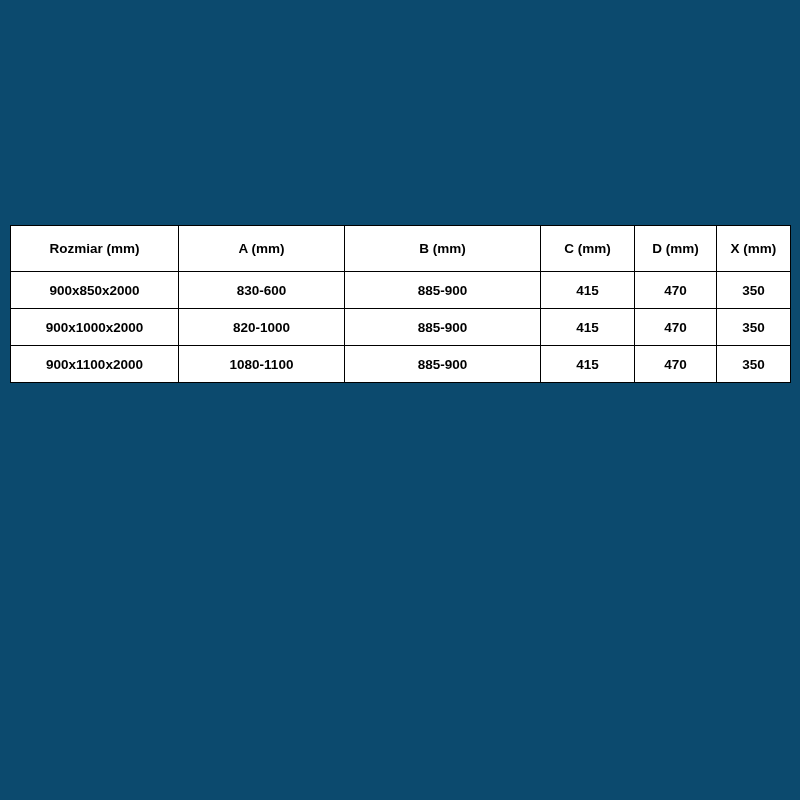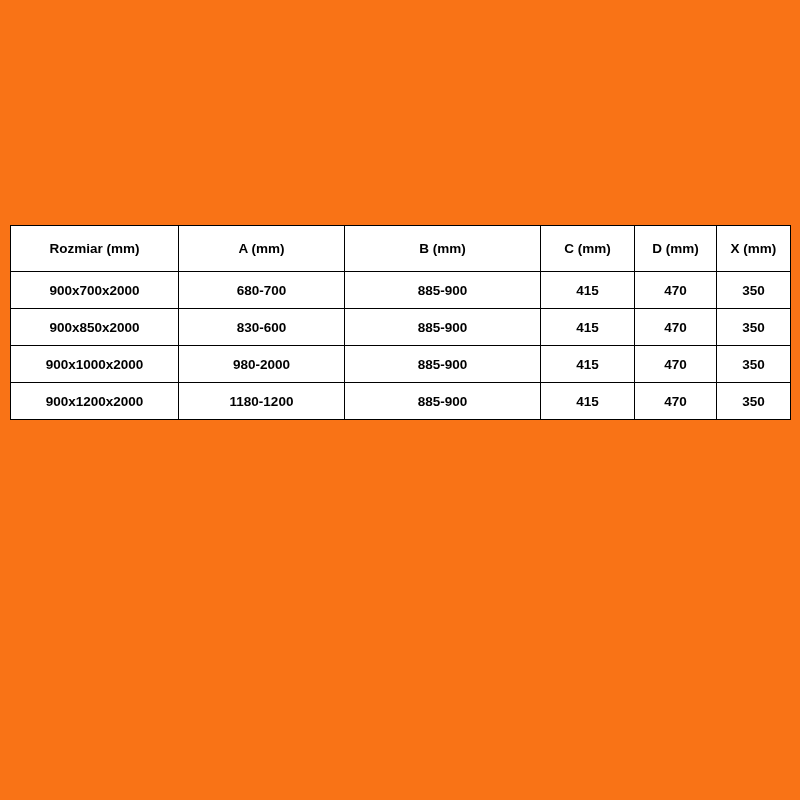--- a/index.html
+++ b/index.html
@@ -10,21 +10,21 @@
     height: 800px;
     overflow: hidden;
   }
   body {
     font-family: "Liberation Sans", sans-serif;
   }
   .page {
     position: relative;
     width: 800px;
     height: 800px;
-    background: #f97316;
+    background: #0c4a6e;
   }
   .table-wrap {
     position: absolute;
     left: 10px;
     top: 225px;
     width: 780px;
     background: #ffffff;
   }
   table.spec {
     border-collapse: collapse;
@@ -76,46 +76,38 @@
           <th>Rozmiar (mm)</th>
           <th>A (mm)</th>
           <th>B (mm)</th>
           <th>C (mm)</th>
           <th>D (mm)</th>
           <th>X (mm)</th>
         </tr>
       </thead>
       <tbody>
         <tr>
-          <td>900x700x2000</td>
-          <td>680-700</td>
-          <td>885-900</td>
-          <td>415</td>
-          <td>470</td>
-          <td>350</td>
-        </tr>
-        <tr>
           <td>900x850x2000</td>
           <td>830-600</td>
           <td>885-900</td>
           <td>415</td>
           <td>470</td>
           <td>350</td>
         </tr>
         <tr>
           <td>900x1000x2000</td>
-          <td>980-2000</td>
+          <td>820-1000</td>
           <td>885-900</td>
           <td>415</td>
           <td>470</td>
           <td>350</td>
         </tr>
         <tr>
-          <td>900x1200x2000</td>
-          <td>1180-1200</td>
+          <td>900x1100x2000</td>
+          <td>1080-1100</td>
           <td>885-900</td>
           <td>415</td>
           <td>470</td>
           <td>350</td>
         </tr>
       </tbody>
     </table>
   </div>
 </div>
 

